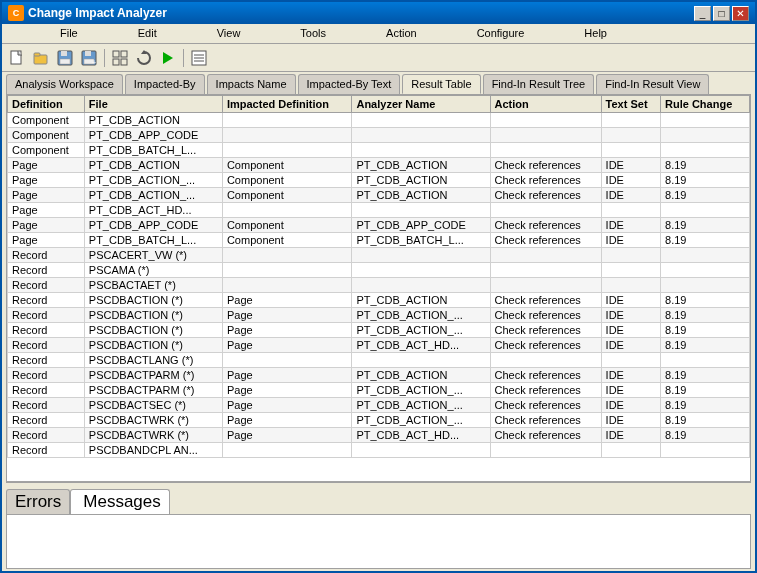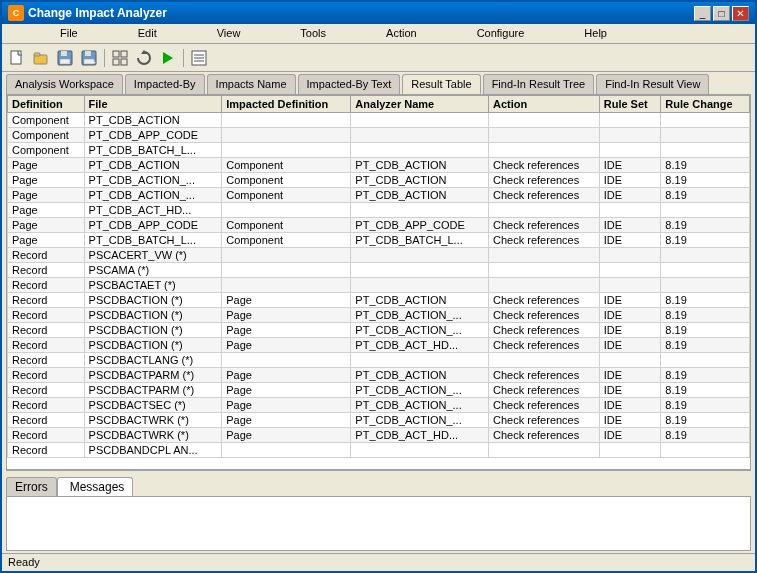--- a/index.html
+++ b/index.html
@@ -187,21 +187,21 @@
       background: #ece9d8;
       padding: 2px 4px 0;
       flex-shrink: 0;
     }
     .bottom-tab {
       padding: 2px 8px;
       border: 1px solid #a0a0a0;
       background: #d4d0c8;
       cursor: pointer;
       border-bottom: none;
-      font-size: 12px;
+      font-size: 17px;
       border-radius: 3px 3px 0 0;
     }
     .bottom-tab.active {
       background: white;
       padding-left: 12px;
     }
     .status-bar {
       background: #ece9d8;
       border-top: 1px solid #a0a0a0;
       padding: 2px 6px;
@@ -309,21 +309,21 @@
   <div class="main-content">
     <div class="table-container">
       <table>
         <thead>
           <tr>
             <th>Definition</th>
             <th>File</th>
             <th>Impacted Definition</th>
             <th>Analyzer Name</th>
             <th>Action</th>
-            <th>Rule Set</th>
+            <th>Text Set</th>
             <th>Rule Change</th>
           </tr>
         </thead>
         <tbody id="table-body">
         <tr>
               <td style="max-width: 120px; overflow: hidden; text-overflow: ellipsis;">Component</td>
               <td style="max-width: 130px; overflow: hidden; text-overflow: ellipsis;">PT_CDB_ACTION</td>
               <td style="max-width: 120px; overflow: hidden; text-overflow: ellipsis;"></td>
               <td style="max-width: 130px; overflow: hidden; text-overflow: ellipsis;"></td>
               <td style="max-width: 120px; overflow: hidden; text-overflow: ellipsis;"></td>
@@ -534,16 +534,13 @@
   </div>
 
   <div style="display:flex; flex-direction:column; margin: 0 4px 2px 4px; flex-shrink:0;">
     <div class="bottom-tabs" style="margin:0; padding:2px 0 0 0; background:#ece9d8;">
       <div class="bottom-tab">Errors</div>
       <div class="bottom-tab active">Messages</div>
     </div>
     <div class="bottom-panel" style="margin:0; height:55px;"></div>
   </div>
 
-  <div class="status-bar">
-    <span>Ready</span>
-  </div>
 </div>
 
 </body></html>

